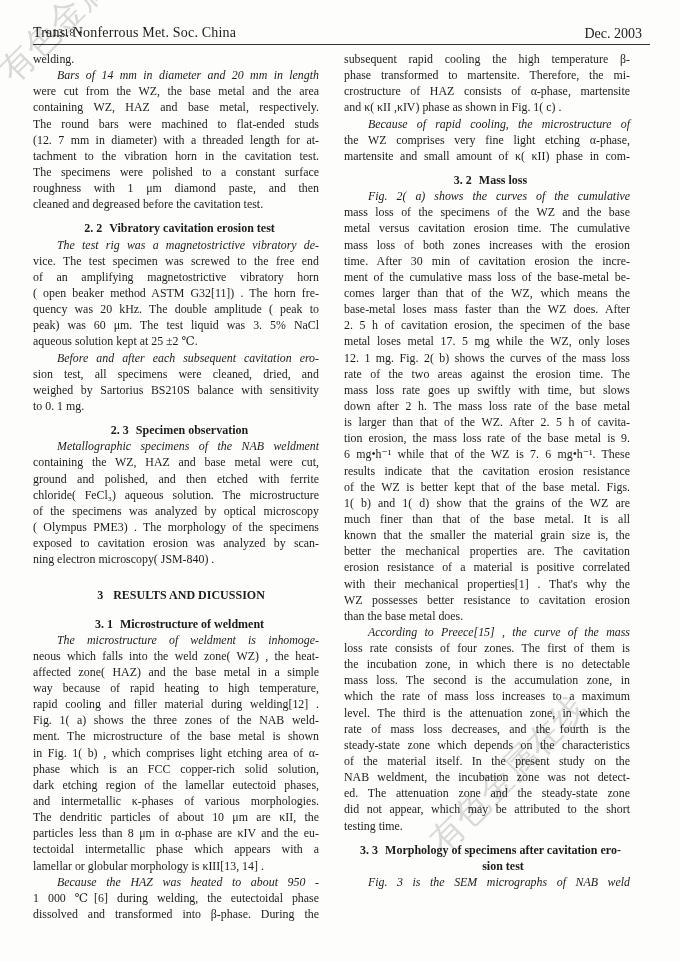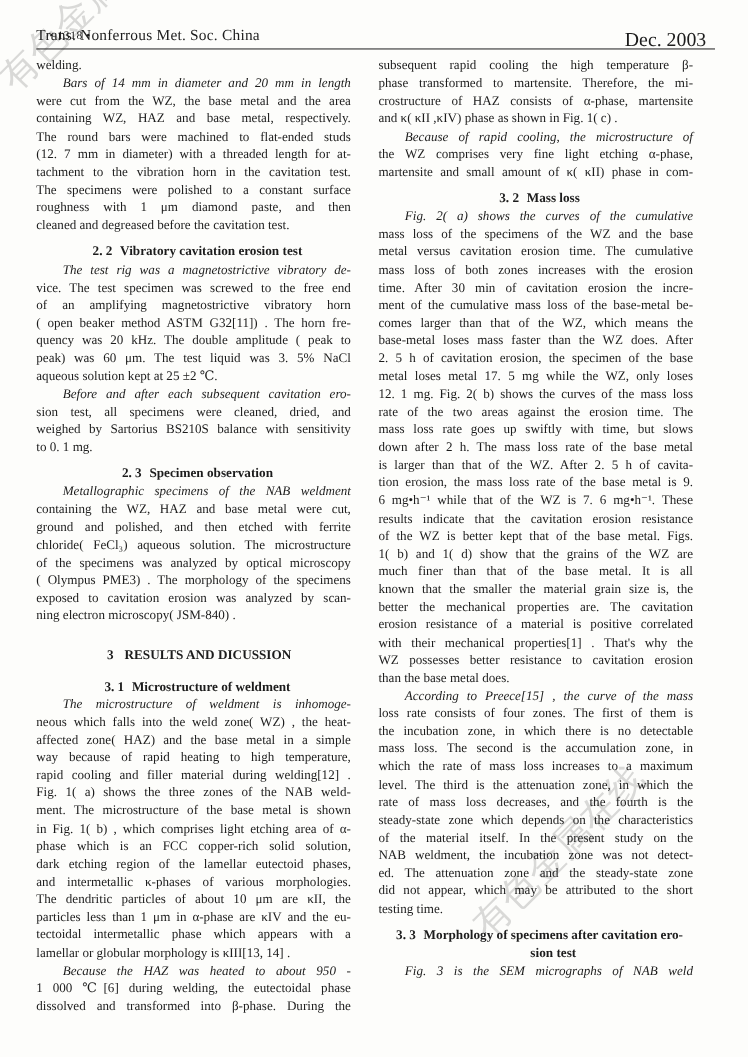--- a/index.html
+++ b/index.html
@@ -11,21 +11,21 @@
     position: relative;
   }
   .page { position: absolute; left: 0; top: 0; width: 680px; height: 961px; }
   .header {
     position: absolute; left: 33px; right: 30px; top: 24px; height: 20px;
     border-bottom: 1.3px solid #333;
     font-size: 13.5px;
   }
   .header .pno { position: absolute; left: 12px; top: 3px; font-size: 10.5px; letter-spacing: 0.5px; }
   .header .journal { position: absolute; left: 0; right: 0; top: 1px; text-align: left; font-size: 14px; letter-spacing: 0.2px; }
-  .header .date { position: absolute; right: 8px; top: 2px; font-size: 18px; }
+  .header .date { position: absolute; right: 8px; top: 2px; font-size: 14px; }
 
   .col { position: absolute; top: 51px; width: 286px; font-size: 11.9px; line-height: 16.15px; }
   .col.left { left: 33px; }
   .col.right { left: 344px; }
 
   .ln { display: block; text-align: justify; text-align-last: justify; white-space: nowrap; height: 16.15px; overflow: visible; }
   .ln.last { text-align-last: left; }
   .ln.ind { padding-left: 24px; font-style: italic; }
 
   .sec { display: block; font-weight: bold; font-size: 12px; height: 16.15px; white-space: nowrap; text-align: center; }
@@ -123,21 +123,21 @@
         <span class="ln">affected zone( HAZ)  and the base metal in a simple</span>
         <span class="ln">way because of rapid heating to high temperature,</span>
         <span class="ln">rapid cooling and filler material during welding[12] .</span>
         <span class="ln">Fig. 1( a)  shows the three zones of the NAB weld-</span>
         <span class="ln">ment.  The microstructure of the base metal is shown</span>
         <span class="ln">in Fig. 1( b) ,  which comprises light etching area of α-</span>
         <span class="ln">phase which is an FCC copper-rich solid solution,</span>
         <span class="ln">dark etching region of the lamellar eutectoid phases,</span>
         <span class="ln">and intermetallic κ-phases of various morphologies.</span>
         <span class="ln">The dendritic particles of about 10 μm are κII,  the</span>
-        <span class="ln">particles less than 1 μm in α-phase are κIV and the eu-</span>
+        <span class="ln">particles less than 8 μm in α-phase are κIV and the eu-</span>
         <span class="ln">tectoidal intermetallic phase which appears with a</span>
         <span class="ln last">lamellar or globular morphology is κIII[13, 14] .</span>
       </div>
     <div>
         <span class="ln ind">Because the HAZ was heated to about 950 -</span>
         <span class="ln">1 000 ℃[6]  during welding,  the eutectoidal phase</span>
         <span class="ln">dissolved and transformed into β-phase.  During the</span>
       </div>
   </div>
 

